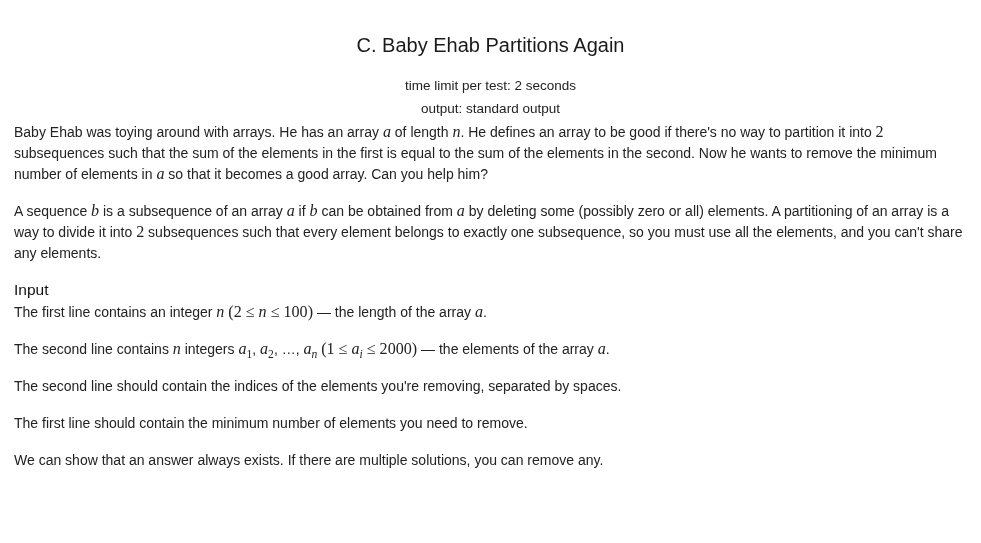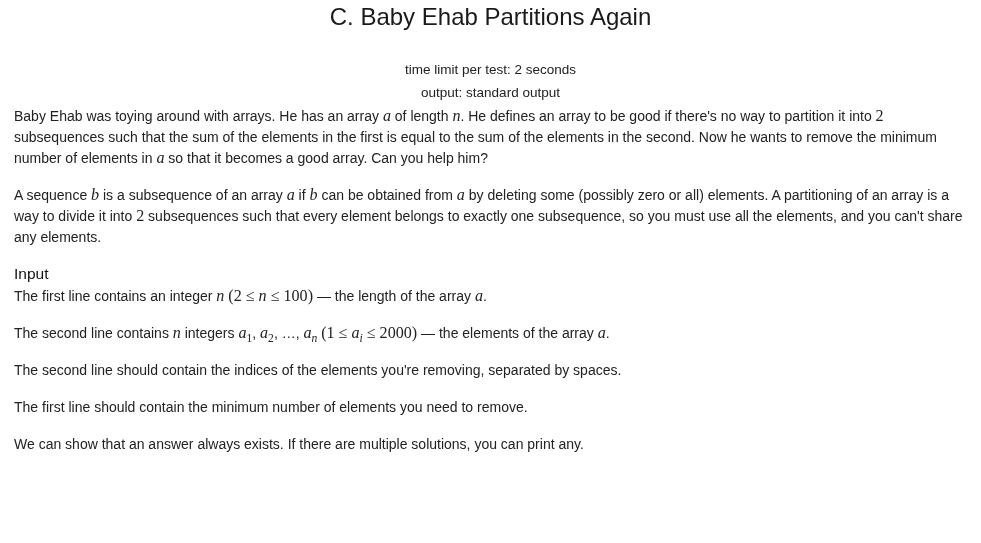--- a/index.html
+++ b/index.html
@@ -13,30 +13,30 @@
     overflow: hidden;
     color: #222;
     font-family: "Liberation Sans", "DejaVu Sans", sans-serif;
     font-size: 14px;
   }
   .problem {
     padding: 0 14px;
   }
   .title {
     text-align: center;
-    font-size: 24px;
+    font-size: 20px;
     line-height: 26px;
-    margin-top: 4px;
+    margin-top: 32px;
     color: #1a1a1a;
   }
   .limits {
     text-align: center;
     font-size: 13.5px;
     line-height: 23px;
-    margin-top: 28px;
+    margin-top: 16px;
   }
   .statement {
     margin-top: 2px;
   }
   p {
     margin: 0 0 16px 0;
     line-height: 21px;
   }
   .section-title {
     font-size: 15.5px;
@@ -78,16 +78,16 @@
 
   <div class="section">
     <div class="section-title">Input</div>
     <p>The first line contains an integer <span class="math"><i>n</i></span> <span class="math">(2 ≤ <i>n</i> ≤ 100)</span> — the length of the array <span class="math"><i>a</i></span>.</p>
     <p>The second line contains <span class="math"><i>n</i></span> integers <span class="math"><i>a</i><sub>1</sub></span>, <span class="math"><i>a</i><sub>2</sub></span>, …, <span class="math"><i>a</i><sub><i>n</i></sub></span> <span class="math">(1 ≤ <i>a</i><sub><i>i</i></sub> ≤ 2000)</span> — the elements of the array <span class="math"><i>a</i></span>.</p>
   </div>
 
   <div class="section">
     <p>The second line should contain the indices of the elements you're removing, separated by spaces.</p>
     <p>The first line should contain the minimum number of elements you need to remove.</p>
-    <p>We can show that an answer always exists. If there are multiple solutions, you can print any.</p>
+    <p>We can show that an answer always exists. If there are multiple solutions, you can remove any.</p>
   </div>
 
 </div>
 
 </body></html>

